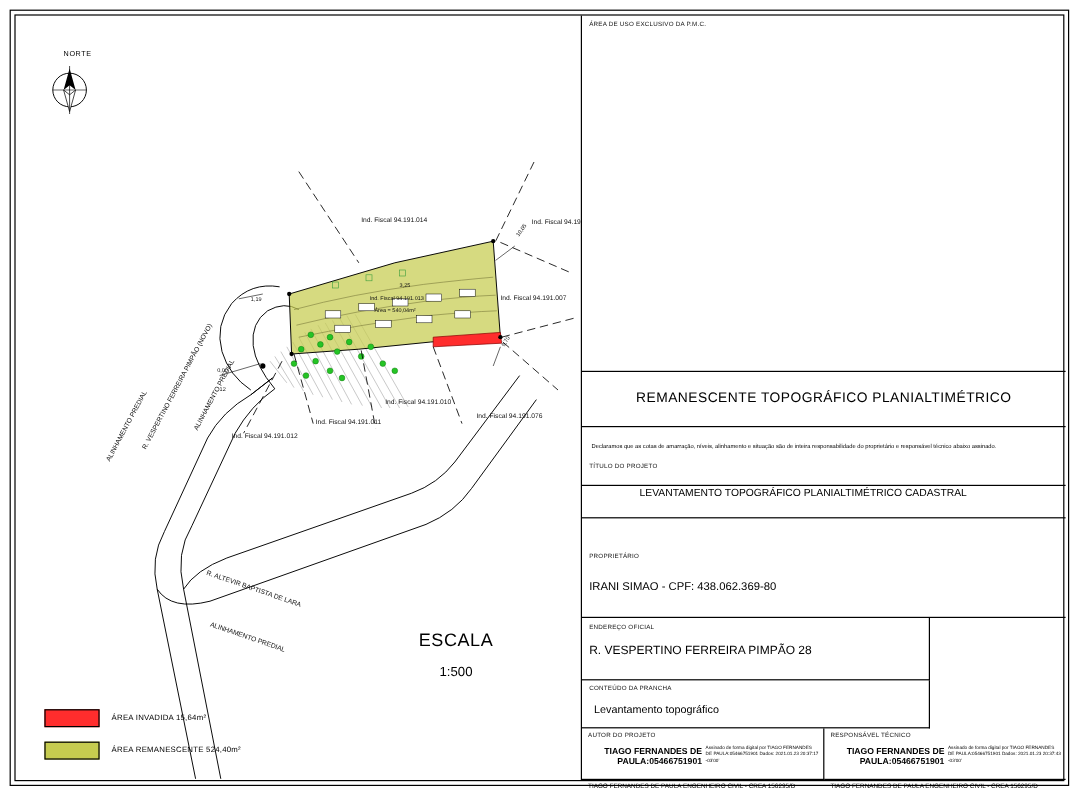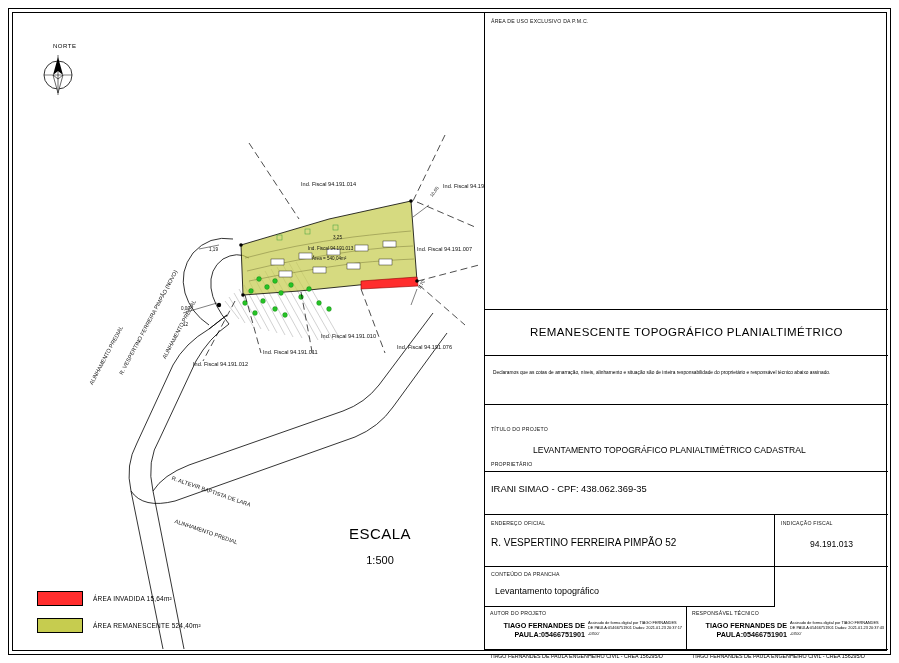--- a/index.html
+++ b/index.html
@@ -34,21 +34,21 @@
 
   #pmc{left:0;top:0;width:403px;height:297px;border-bottom:1px solid #000;}
   #pmc .cap{position:absolute;left:6px;top:5px;}
 
   #title-band{left:0;top:297px;width:403px;height:46px;border-bottom:1px solid #000;}
   #title-band .t{position:absolute;left:0;right:0;top:16px;text-align:center;font-size:11.5px;letter-spacing:.4px;}
 
   #declare{left:0;top:343px;width:403px;height:49px;border-bottom:1px solid #000;}
   #declare p{position:absolute;left:8px;top:12px;right:8px;margin:0;font-size:4.8px;line-height:1.9;}
 
-  #proj-title{left:0;top:408px;width:403px;height:51px;border-bottom:1px solid #000;}
+  #proj-title{left:0;top:368px;width:403px;height:51px;border-bottom:1px solid #000;}
   #proj-title .cap{position:absolute;left:6px;top:5px;}
   #proj-title .val{position:absolute;left:48px;top:24px;font-size:8.6px;}
 
   #owner{left:0;top:443px;width:403px;height:59px;border-bottom:1px solid #000;}
   #owner .cap{position:absolute;left:6px;top:5px;}
   #owner .val{position:absolute;left:6px;top:27px;font-size:9.4px;}
 
   #addr{left:0;top:502px;width:290px;height:52px;border-bottom:1px solid #000;border-right:1px solid #000;}
   #addr .cap{position:absolute;left:6px;top:5px;}
   #addr .val{position:absolute;left:6px;top:22px;font-size:10px;}
@@ -246,32 +246,28 @@
       <p>Declaramos que as cotas de amarração, níveis, alinhamento e situação são de inteira responsabilidade do proprietário e responsável técnico abaixo assinado.</p>
     </div>
 
     <div class="cell" id="proj-title">
       <span class="cap">TÍTULO DO PROJETO</span>
       <span class="val">LEVANTAMENTO TOPOGRÁFICO PLANIALTIMÉTRICO CADASTRAL</span>
     </div>
 
     <div class="cell" id="owner">
       <span class="cap">PROPRIETÁRIO</span>
-      <span class="val">IRANI SIMAO - CPF: 438.062.369-35</span>
+      <span class="val">IRANI SIMAO - CPF: 438.062.369-80</span>
     </div>
 
     <div class="cell" id="addr">
       <span class="cap">ENDEREÇO OFICIAL</span>
-      <span class="val">R. VESPERTINO FERREIRA PIMPÃO 52</span>
-    </div>
-
-    <div class="cell" id="fiscal">
-      <span class="cap">INDICAÇÃO FISCAL</span>
-      <span class="val">94.191.013</span>
-    </div>
+      <span class="val">R. VESPERTINO FERREIRA PIMPÃO 28</span>
+    </div>
+
 
     <div class="cell" id="content">
       <span class="cap">CONTEÚDO DA PRANCHA</span>
       <span class="val">Levantamento topográfico</span>
     </div>
 
 
     <div class="cell sigblock" id="author">
       <span class="cap">AUTOR DO PROJETO</span>
       <span class="signame">TIAGO FERNANDES DE PAULA:05466751901</span>

